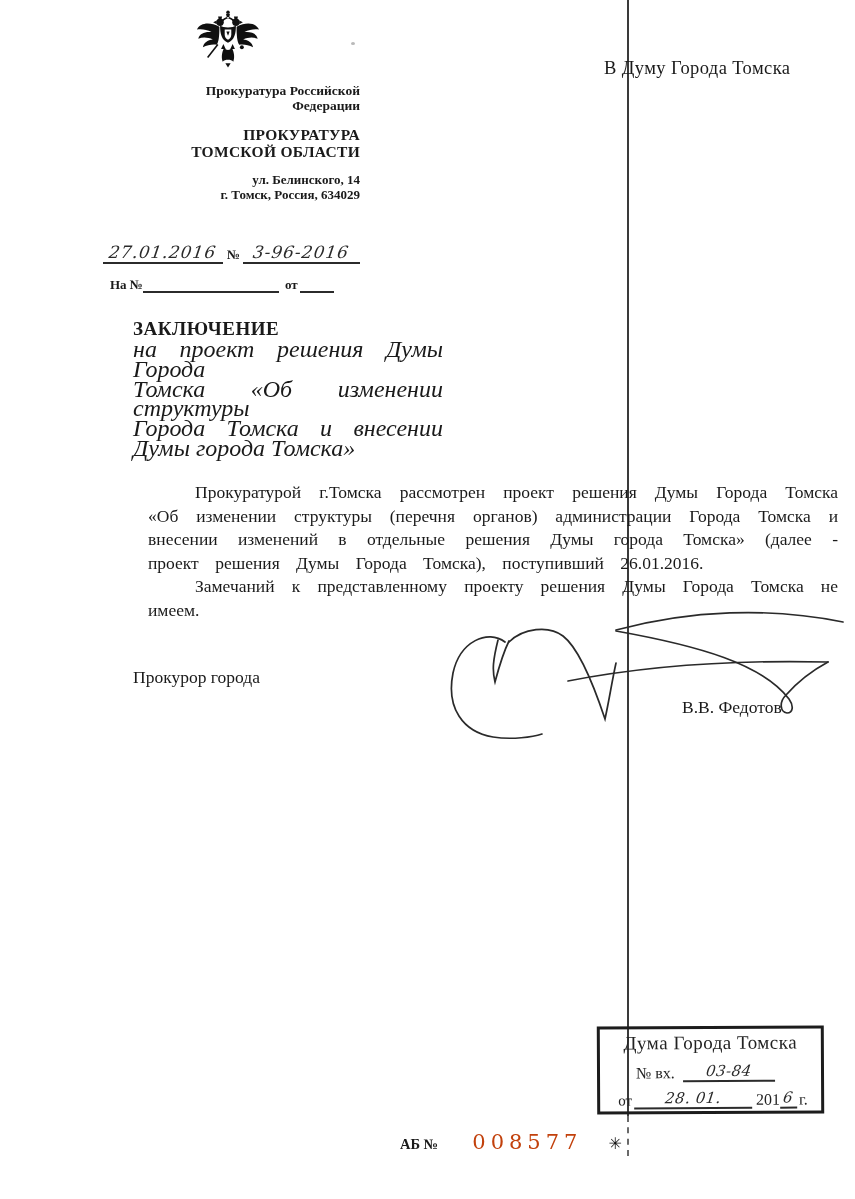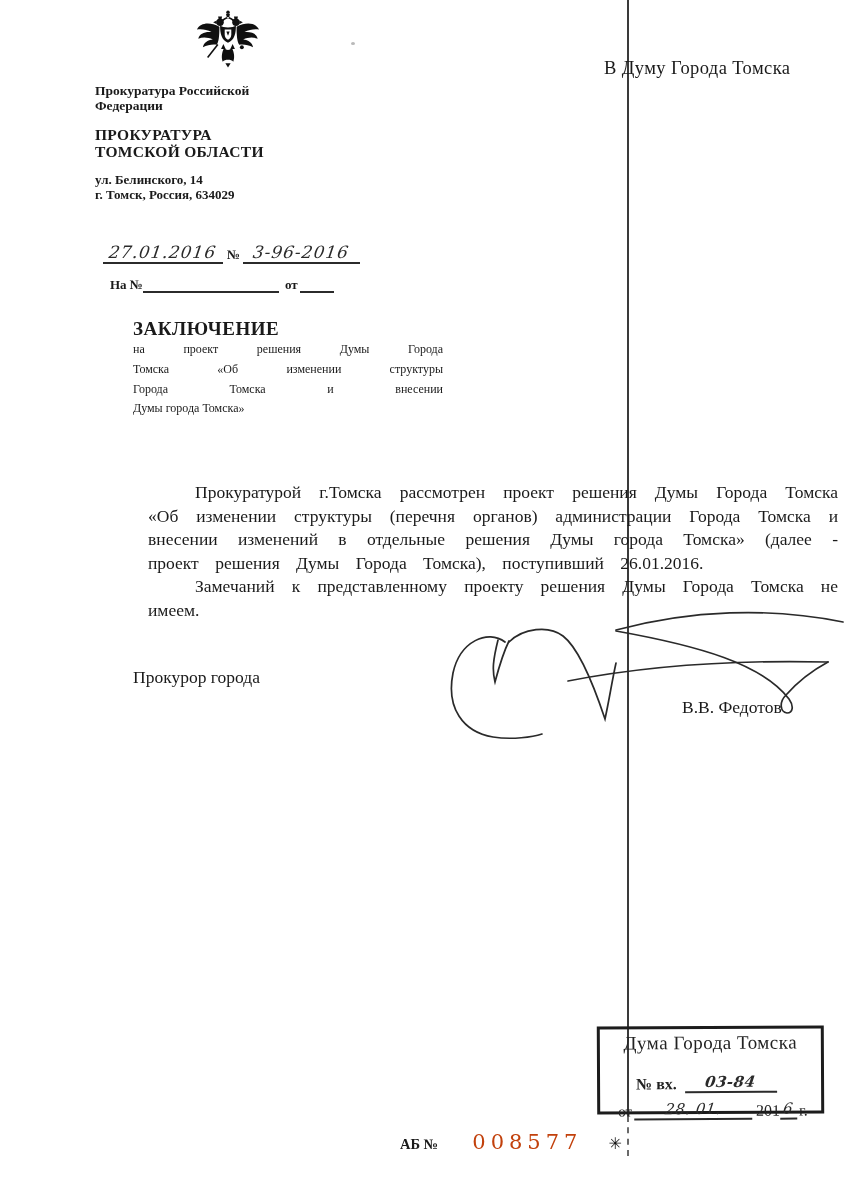--- a/index.html
+++ b/index.html
@@ -8,21 +8,21 @@
     position:relative; width:855px; height:1199px; background:#ffffff;
     font-family:"Liberation Serif", serif; color:#1a1a1a; overflow:hidden;
     margin:0 auto;
   }
   
   .fold-line { position:absolute; left:627px; top:0; width:2px; height:1116px; background:#3a3a3a; }
   .fold-line-tail { position:absolute; left:627px; top:1116px; height:40px; width:0; border-left:2px dashed #6a6a6a; }
   .artifact-dot { position:absolute; left:351px; top:42px; width:4px; height:3px; background:#b9b9b9; border-radius:50%; }
 
   
-  .letterhead { position:absolute; left:95px; top:8px; width:265px; text-align:left; }
+  .letterhead { position:absolute; left:95px; top:8px; width:265px; text-align:right; }
   .eagle { display:block; margin:0 auto; width:66px; height:72px; }
   .org-top { font-weight:bold; font-size:13.5px; line-height:14.5px; margin-top:4px; }
   .org-main { font-weight:bold; font-size:15.5px; line-height:17px; margin-top:13px; letter-spacing:.3px; }
   .org-sub { font-weight:bold; font-size:13.5px; margin-top:12px; letter-spacing:.3px; }
   .org-address { font-weight:bold; font-size:13px; line-height:14.5px; margin-top:13px; }
 
   .hand { font-family:"DejaVu Serif", serif; font-style:italic; color:#2b2b2b; display:inline-block; transform:skewX(-8deg); letter-spacing:1px; }
 
   .date-row { position:absolute; left:103px; top:236px; display:flex; align-items:flex-end; height:28px; }
   .uline { display:inline-block; border-bottom:2px solid #2b2b2b; text-align:center; }
@@ -33,34 +33,34 @@
 
   .ref-row { position:absolute; left:110px; top:275px; display:flex; align-items:flex-end; height:18px; font-weight:bold; font-size:13px; }
   .ref-uline1 { width:136px; border-bottom:2px solid #2b2b2b; }
   .ref-uline2 { width:34px; border-bottom:2px solid #2b2b2b; }
   .ref-from { margin:0 2px 0 6px; }
 
   .addressee { position:absolute; left:604px; top:58px; font-size:18.5px; letter-spacing:.4px; }
 
   .title-block { position:absolute; left:133px; top:318px; width:310px; }
   .title-heading { font-weight:bold; font-size:19px; line-height:22px; letter-spacing:.5px; }
-  .title-line { font-size:12px; line-height:19.8px; text-align:justify; text-align-last:justify; }
+  .title-line { font-size:24px; line-height:19.8px; text-align:justify; text-align-last:justify;font-style:italic; }
   .title-line:last-child { text-align-last:left; }
 
   .body-text { position:absolute; left:148px; top:481px; width:690px; font-size:17.5px; line-height:23.5px; }
   .body-text p { text-align:justify; text-indent:47px; word-spacing:12px; }
 
   .sig-labels { position:absolute; left:133px; top:667px; font-size:17.5px; }
   .sig-labels .rank { margin-top:15px; }
   .sig-name { position:absolute; left:682px; top:697px; font-size:17.5px; }
   .sig-svg { position:absolute; left:440px; top:595px; width:405px; height:168px; }
 
   .stamp { position:absolute; left:597px; top:1026px; width:227px; height:88px; border:3px solid #1c1c1c; transform:rotate(-.3deg); padding:3px 4px 2px 4px; color:#222; }
   .stamp-org { text-align:center; font-size:19px; letter-spacing:.5px; line-height:21px; }
-  .stamp-row2 { display:flex; align-items:flex-end; margin:17px 0 0 32px; height:23px;font-weight:bold; }
+  .stamp-row2 { display:flex; align-items:flex-end; margin:6px 0 0 32px; height:23px; }
   .stamp-row2 .label { font-size:16px; }
   .stamp-num-uline { width:92px; margin-left:8px; }
   .stamp .hand { font-size:15px; letter-spacing:.5px; line-height:17px; }
   .stamp-row3 { display:flex; align-items:flex-end; margin:3px 0 0 14px; height:24px; }
   .stamp-row3 .label { font-size:15px; }
   .stamp-date-uline { width:118px; margin-left:2px; }
   .stamp-year { font-size:16px; margin-left:4px; }
   .stamp-year-uline { width:17px; }
   .stamp-year-suffix { font-size:16px; margin-left:2px; }
 

